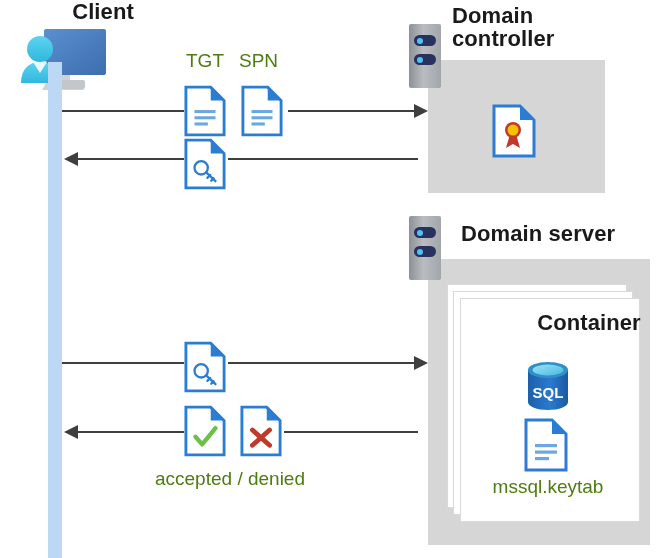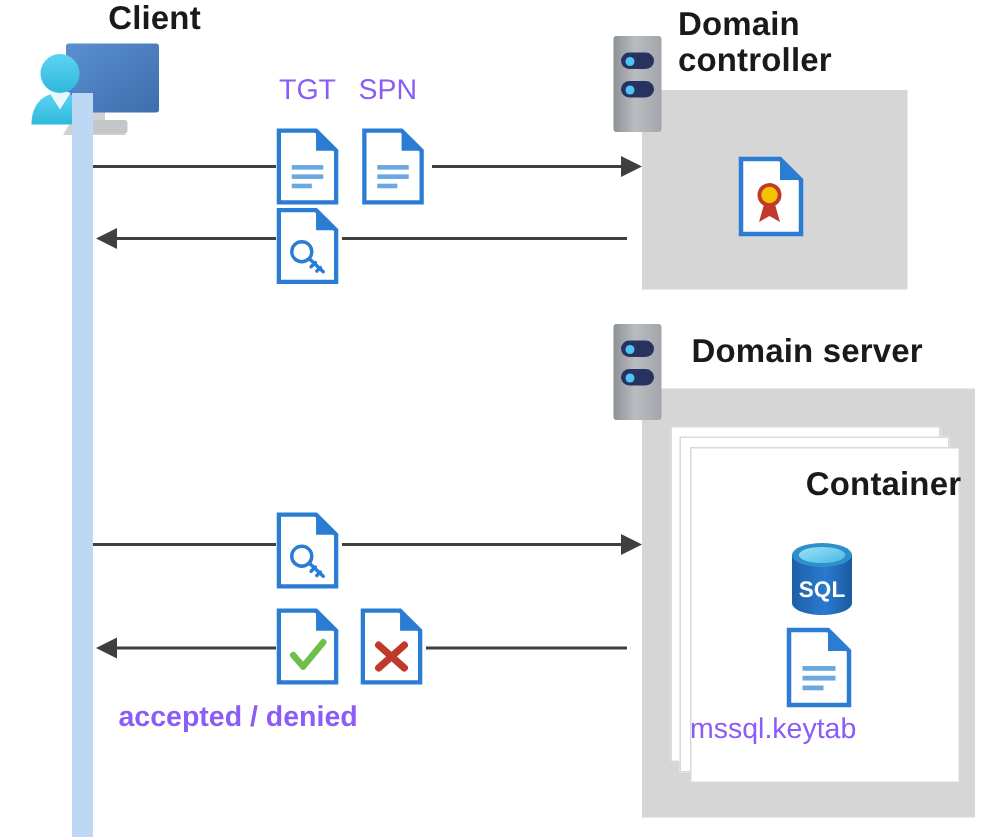--- a/index.html
+++ b/index.html
@@ -2,21 +2,21 @@
 <html><head>
 <meta charset="utf-8">
 <style>
   html,body{margin:0;padding:0;background:#ffffff;}
   body{width:660px;height:558px;position:relative;overflow:hidden;
        font-family:"Liberation Sans","DejaVu Sans",sans-serif;color:#1a1a1a;}
   .abs{position:absolute;}
 
   
   .title-bold{font-weight:bold;font-size:22px;line-height:23px;color:#1a1a1a;letter-spacing:.1px;}
-  .lbl-big{font-size:19px;color:#8b5cf6;line-height:22px;}
+  .lbl-big{font-size:19px;color:#4d7c0f;line-height:22px;}
 
   
   #lifeline{left:48px;top:62px;width:14px;height:496px;background:#bdd8f5;}
 
   
   .graybox{background:#d6d6d6;}
   #dc-box{left:428px;top:60px;width:177px;height:133px;}
   #linux-box{left:428px;top:259px;width:222px;height:286px;}
 
   
@@ -140,21 +140,21 @@
 <div class="abs" style="left:524px;top:418px;width:44px;height:54px;">
   <svg width="44" height="54" viewBox="0 0 44 54" xmlns="http://www.w3.org/2000/svg">
     <path d="M2 2 h26 l14 14 v36 h-40 z" fill="#ffffff" stroke="#2b7cd3" stroke-width="3"></path>
     <path d="M28 2 l14 14 h-14 z" fill="#2b7cd3"></path>
     <rect x="11" y="26" width="22" height="3.2" fill="#6ba8e0"></rect>
     <rect x="11" y="32.5" width="22" height="3.2" fill="#6ba8e0"></rect>
     <rect x="11" y="39" width="14" height="3.2" fill="#6ba8e0"></rect>
   </svg>
 </div>
 
-<div class="abs" style="left:460px;top:476px;width:176px;">
+<div class="abs" style="left:460px;top:476px;width:176px;text-align:center;">
   <span class="lbl-big">mssql.keytab</span>
 </div>
 
 <div class="abs">
   <div class="abs arrowline" style="left:62px;top:110px;width:122px;"></div>
   <div class="abs arrowline" style="left:288px;top:110px;width:130px;"></div>
   <svg class="abs" style="left:414px;top:102px;" width="16" height="18" viewBox="0 0 16 18">
     <path d="M0 2 L14 9 L0 16 z" fill="#3f3f3f"></path>
   </svg>
 
@@ -242,16 +242,16 @@
     </svg>
   </div>
   <div class="abs" style="left:240px;top:405px;width:42px;height:52px;">
     <svg width="42" height="52" viewBox="0 0 44 54" xmlns="http://www.w3.org/2000/svg">
       <path d="M2 2 h26 l14 14 v36 h-40 z" fill="#ffffff" stroke="#2b7cd3" stroke-width="3"></path>
       <path d="M28 2 l14 14 h-14 z" fill="#2b7cd3"></path>
       <path d="M13 26 L31 42 M31 26 L13 42" stroke="#c0392b" stroke-width="5" fill="none" stroke-linecap="round"></path>
     </svg>
   </div>
 
-  <div class="abs" style="left:79px;top:468px;width:280px;font-weight:bold;">
+  <div class="abs" style="left:90px;top:468px;width:280px;text-align:center;">
     <span class="lbl-big">accepted / denied</span>
   </div>
 </div>
 
 </body></html>

